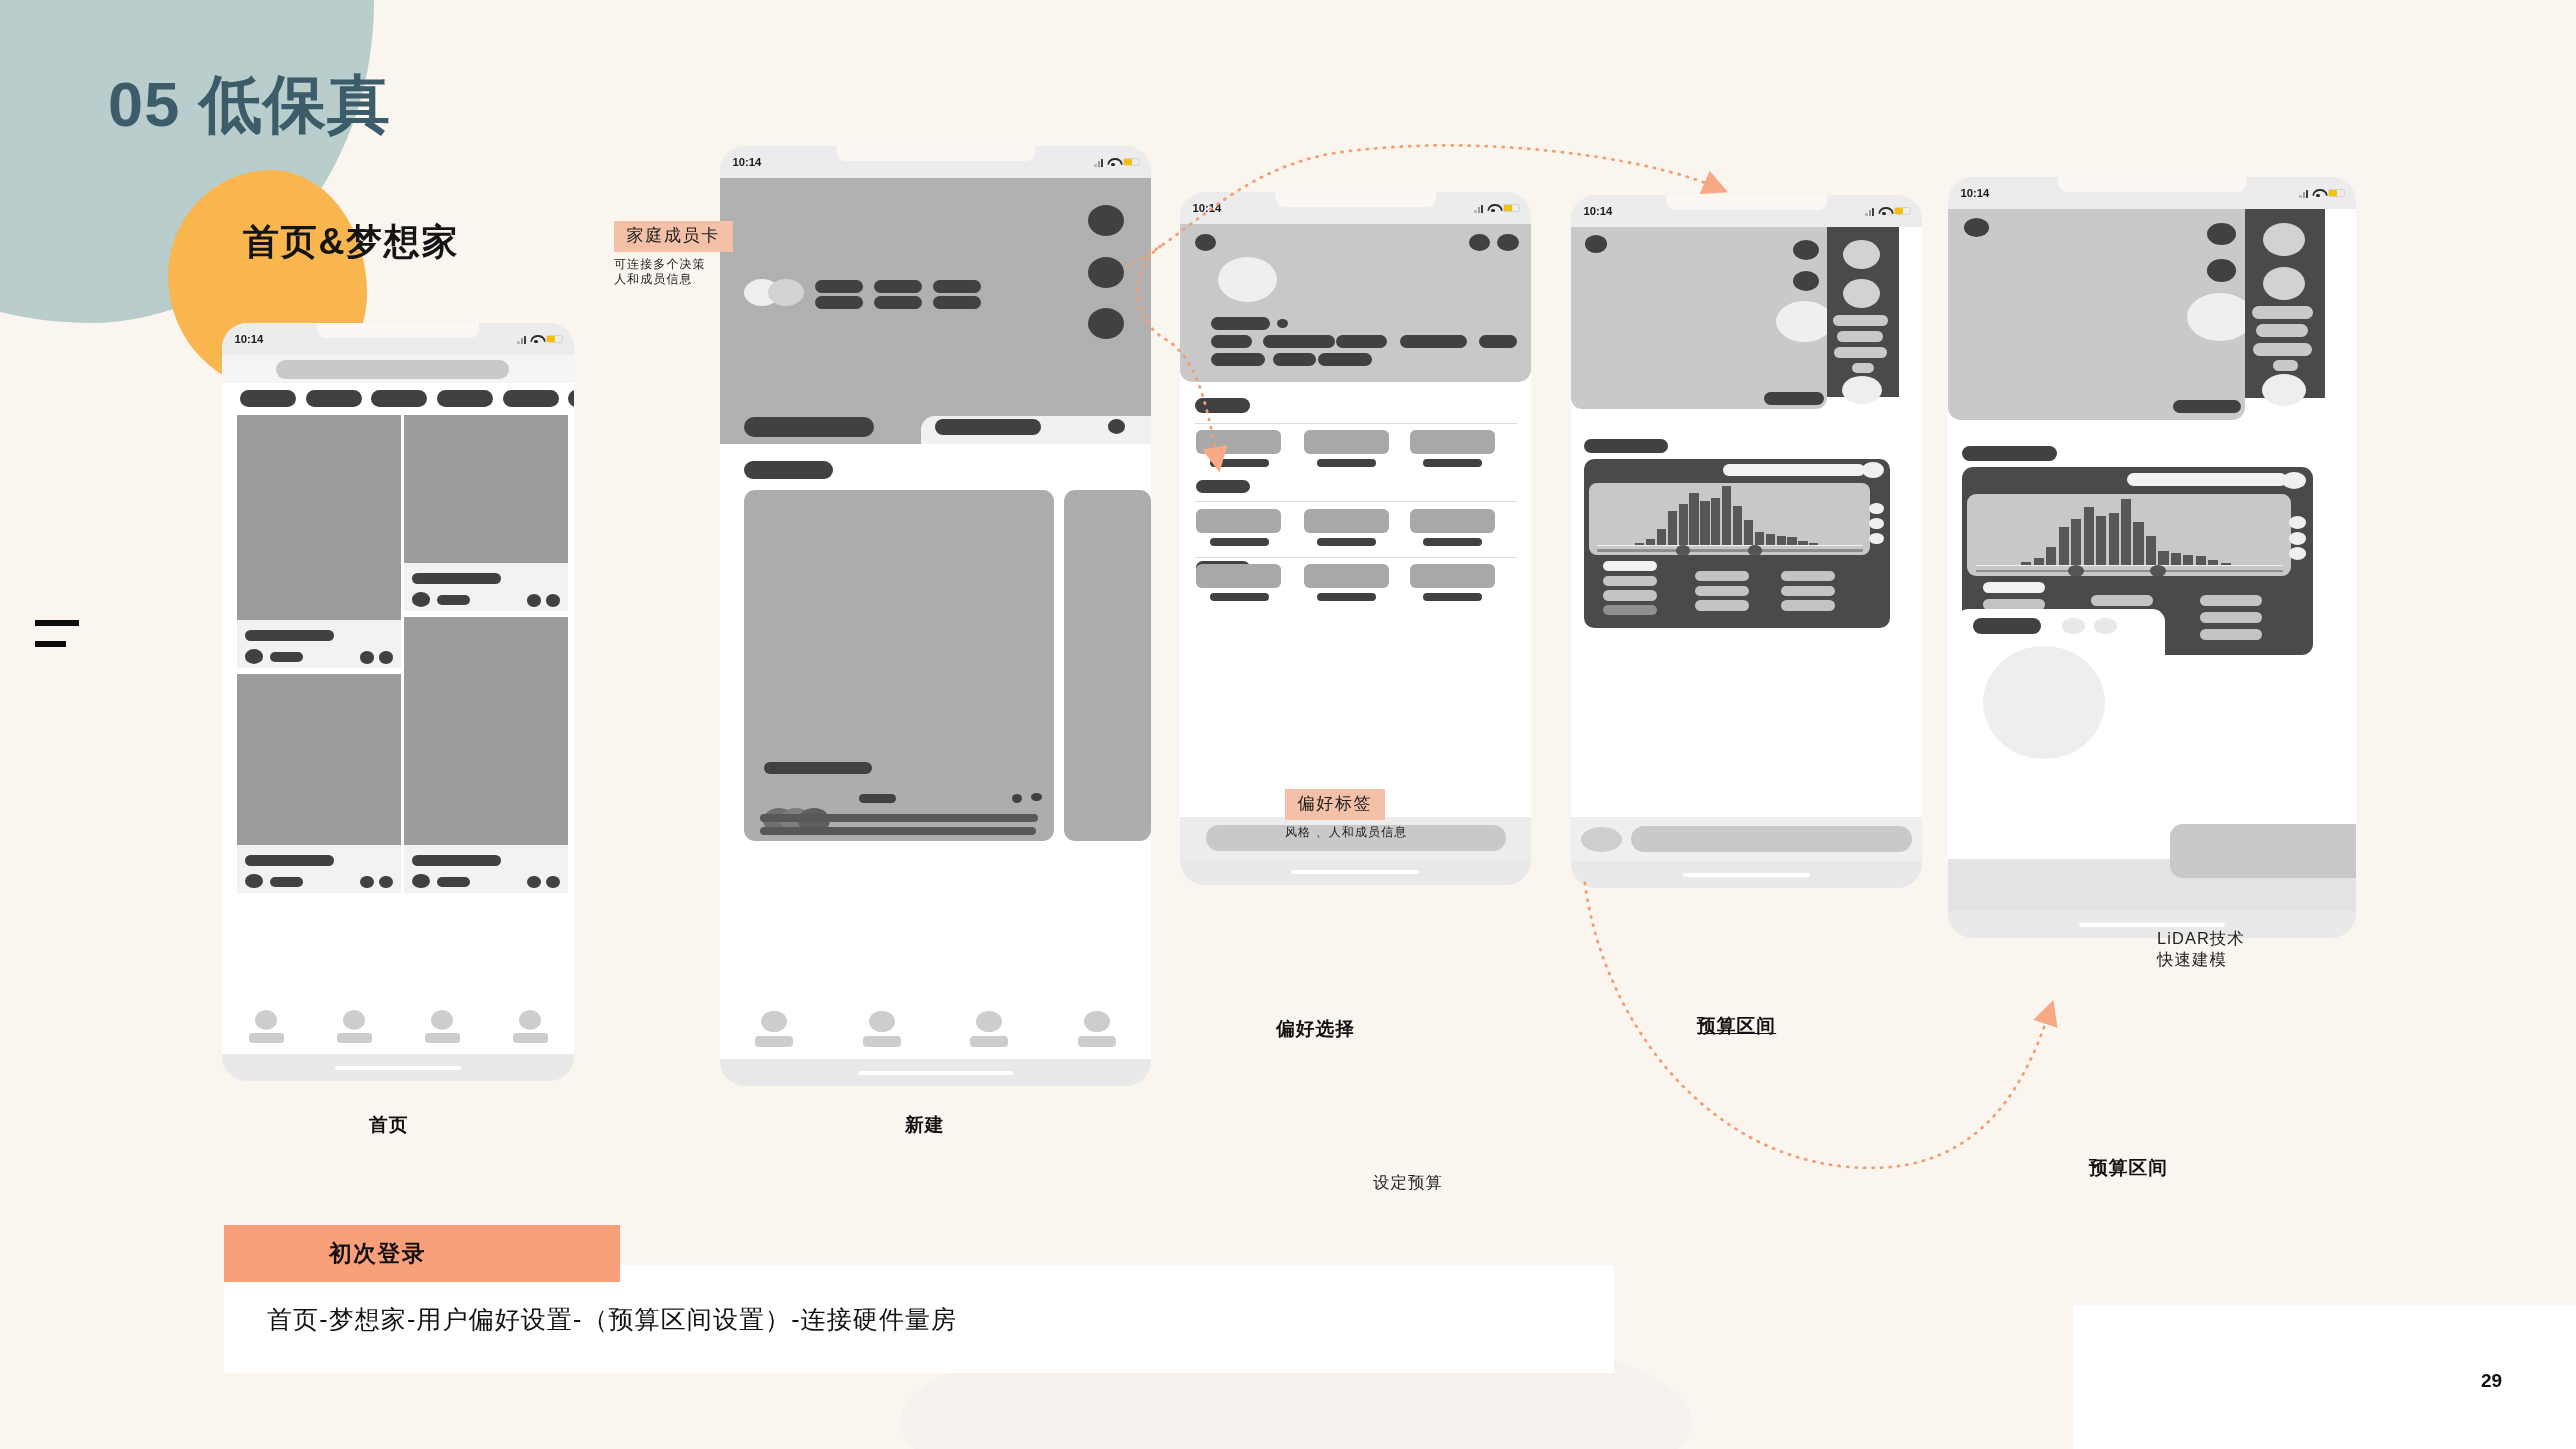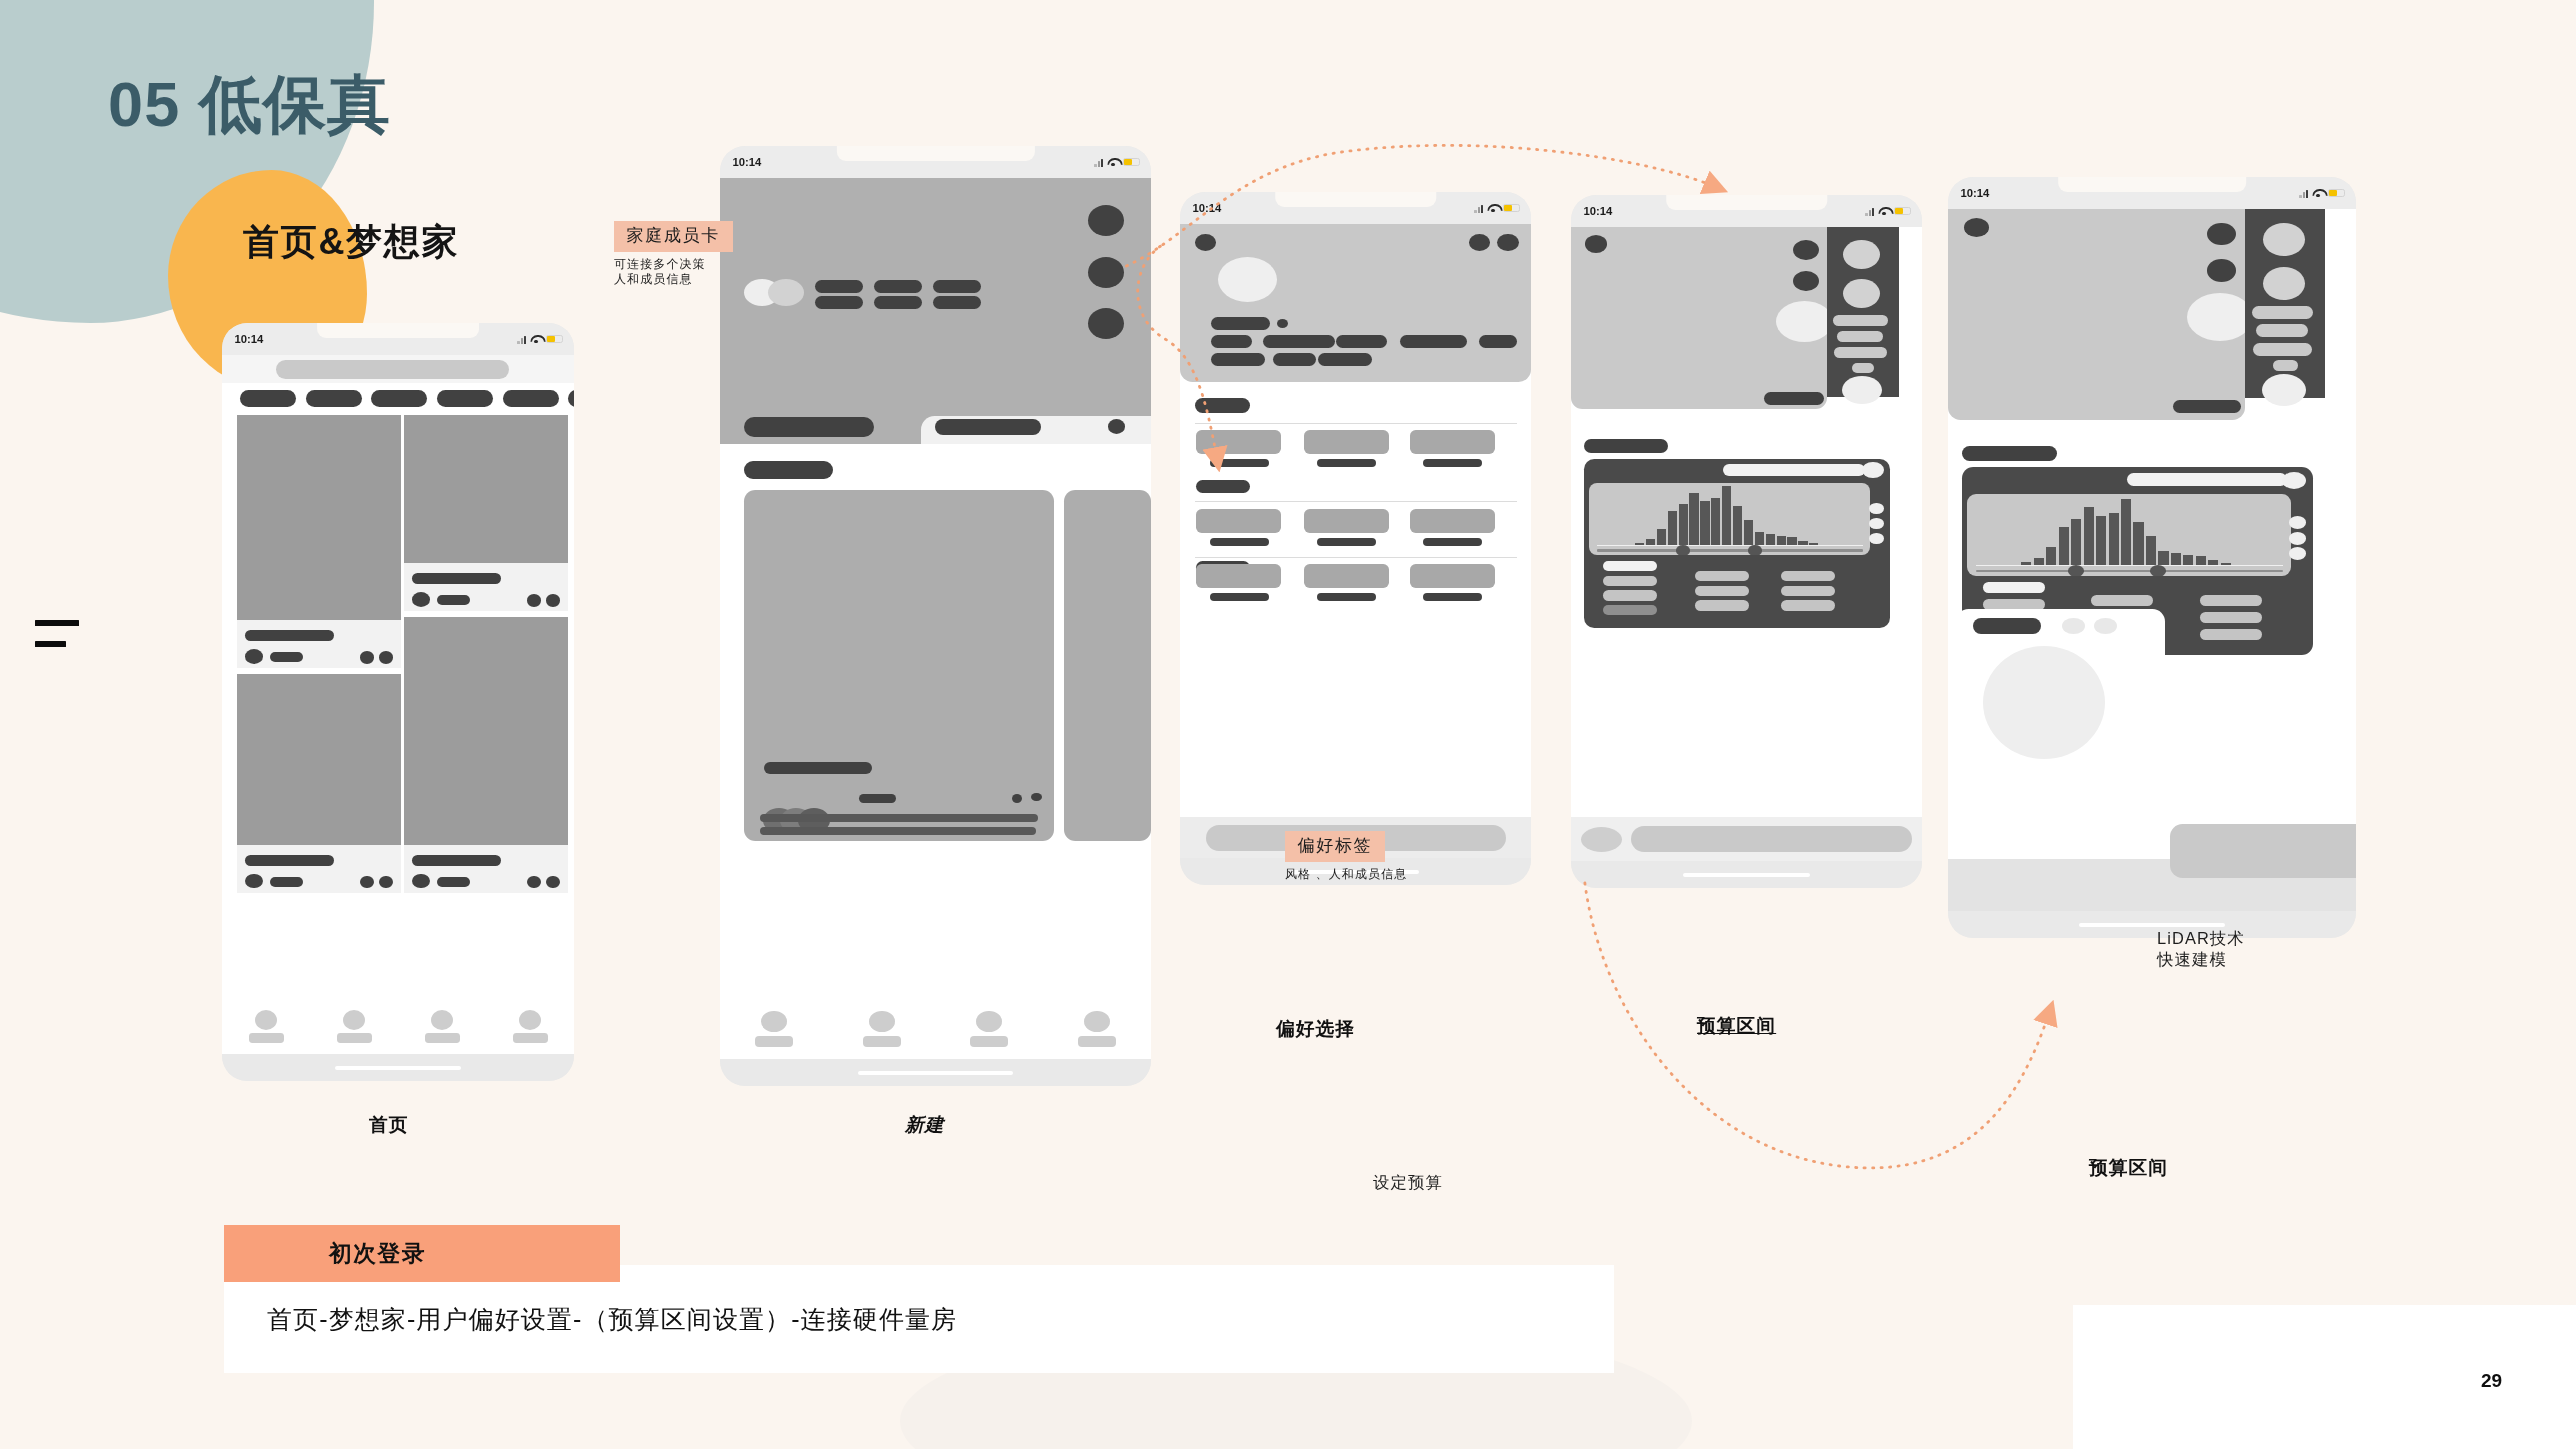--- a/index.html
+++ b/index.html
@@ -339,21 +339,21 @@
       <div style="text-align:center;">
         <div style="width:26px;height:21.5px;background:#cdcdcd;border-radius:50%;margin:0 auto;"></div>
         <div style="width:38px;height:11.3px;background:#cdcdcd;border-radius:4px;margin-top:3.4px;"></div>
       </div>
     </div>
   </div>
   <div class="homebar-wrap">
       <div class="homebar"></div>
     </div>
 </div>
-<div class="caption" style="left:905px;top:1112px;font-style:italic;">新建</div>
+<div class="caption" style="left:905px;top:1112px;">新建</div>
 
 <div class="phone" id="phone-pref" style="left:1180px;top:192px;width:351px;height:693px;">
   <div class="statusbar">
     <div class="notch"></div>
     <div class="st-time">10:14</div>
     <div class="st-right">
       <span class="sig">
           <b></b>
           <b></b>
           <b></b>
@@ -669,21 +669,21 @@
 
   <path d="M2800,1560 C2830,1790 3000,2030 3250,2060 C3480,2088 3570,1940 3620,1790" fill="none" stroke="#f0a074" stroke-width="5" stroke-linecap="round" stroke-dasharray="2 13" marker-end="url(#arrowsalmon)"></path>
 </svg>
 
 <div class="annot" style="left:614px;top:221px;">
   <div class="annot-hl">家庭成员卡</div>
   <div class="annot-txt">可连接多个决策
 人和成员信息</div>
 </div>
 
-<div class="annot" style="left:1285px;top:831px;">
+<div class="annot" style="left:1285px;top:789px;">
   <div class="annot-hl">偏好标签</div>
   <div class="annot-txt">风格 、人和成员信息</div>
 </div>
 
 <div class="annot-plain" style="left:2157px;top:928px;">LiDAR技术
 快速建模</div>
 <div class="annot-plain" style="left:1373px;top:1172px;">设定预算</div>
 
 <div class="flow-box" style="left:224px;top:1265px;">首页-梦想家-用户偏好设置-（预算区间设置）-连接硬件量房</div>
 <div class="flow-tag" style="left:224px;top:1225px;">初次登录</div>

